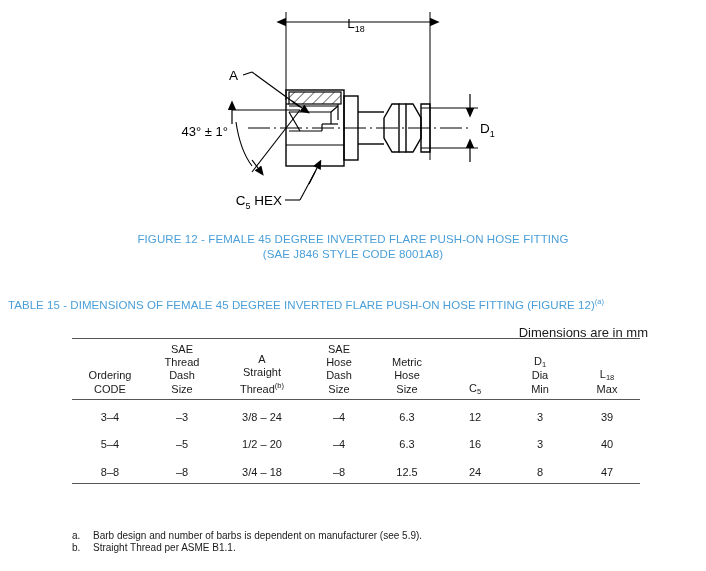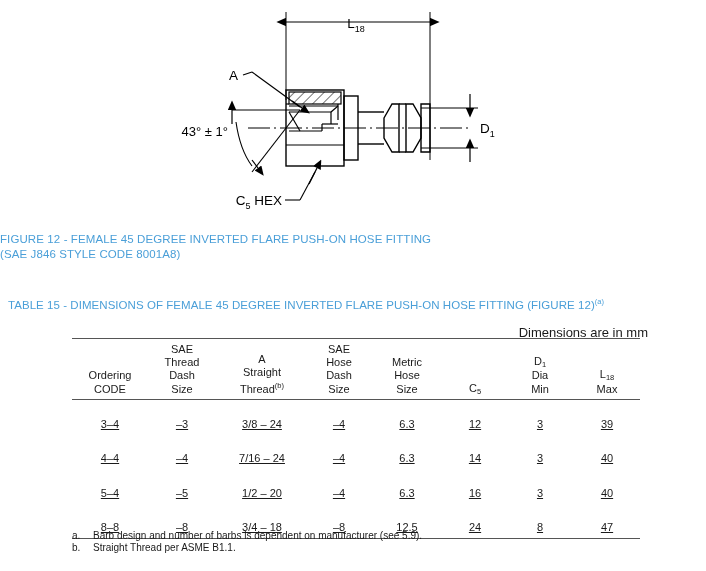--- a/index.html
+++ b/index.html
@@ -24,21 +24,21 @@
     width: 706px;
     height: 225px;
   }
   #figure-drawing svg { display: block; }
 
   
   .caption-block {
     position: absolute;
     left: 0;
     width: 706px;
-    text-align: left;
+    text-align: center;
     color: #4a9fd8;
     font-size: 11.5px;
     line-height: 15px;
     letter-spacing: 0.1px;
   }
   #figure-caption { top: 232px; }
 
   #table-title {
     position: absolute;
     left: 8px;
@@ -77,23 +77,22 @@
     font-weight: normal;
     line-height: 13.2px;
   }
   #dim-table thead th {
     padding-top: 4px;
     padding-bottom: 3px;
     border-top: 1.3px solid #555;
     border-bottom: 1.3px solid #555;
   }
   #dim-table tbody td {
-    padding-top: 18px;
+    padding-top: 11px;
     padding-bottom: 3.2px;
-    text-decoration: underline;
   }
   #dim-table tbody tr:last-child td {
     border-bottom: 1.3px solid #555;
     padding-bottom: 4px;
   }
   #dim-table sub { font-size: 7.5px; vertical-align: baseline; position: relative; top: 2px; }
   #dim-table sup { font-size: 7.5px; vertical-align: super; }
   .hdr-line { display: block; }
 
   
@@ -276,30 +275,20 @@
   <tbody>
     <tr>
       <td>3–4</td>
       <td>–3</td>
       <td>3/8 – 24</td>
       <td>–4</td>
       <td>6.3</td>
       <td>12</td>
       <td>3</td>
       <td>39</td>
-    </tr>
-    <tr>
-      <td>4–4</td>
-      <td>–4</td>
-      <td>7/16 – 24</td>
-      <td>–4</td>
-      <td>6.3</td>
-      <td>14</td>
-      <td>3</td>
-      <td>40</td>
     </tr>
     <tr>
       <td>5–4</td>
       <td>–5</td>
       <td>1/2 – 20</td>
       <td>–4</td>
       <td>6.3</td>
       <td>16</td>
       <td>3</td>
       <td>40</td>

